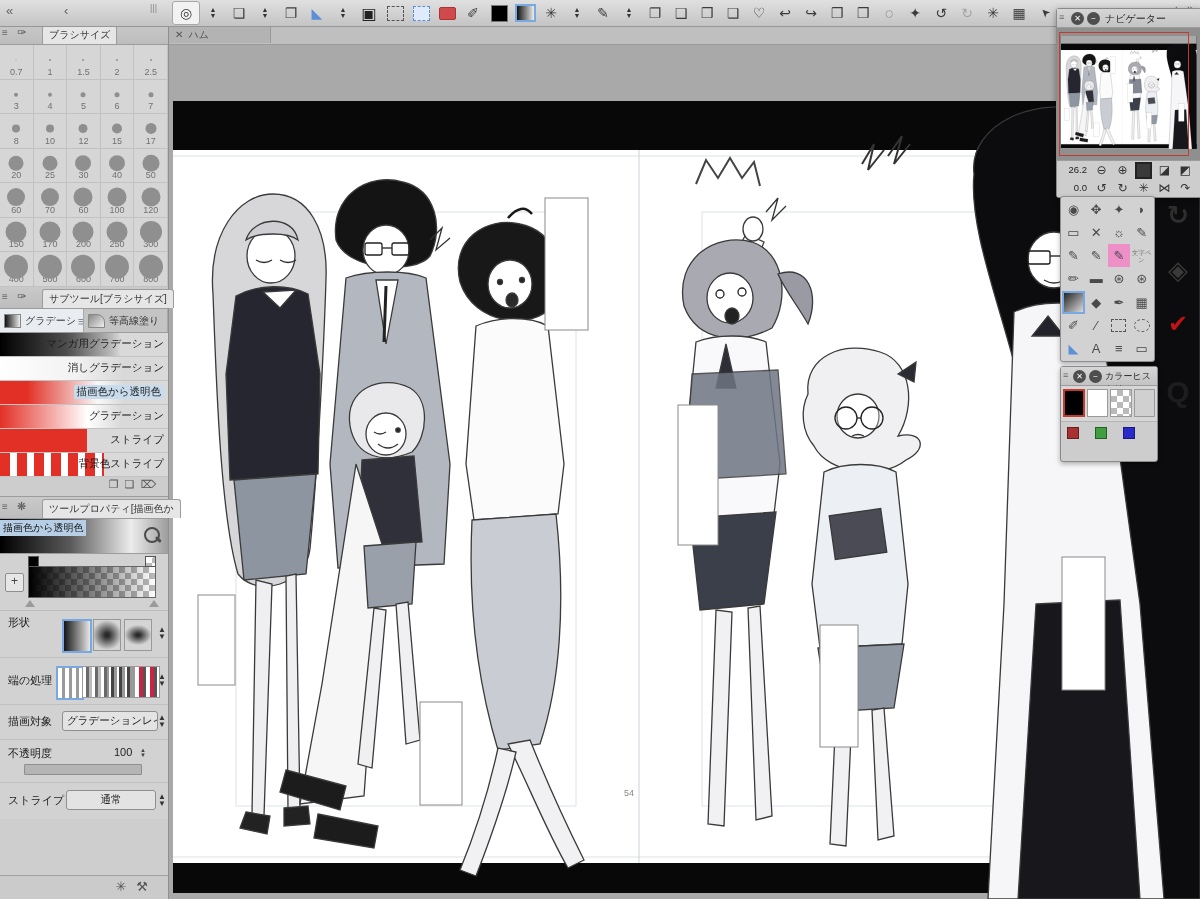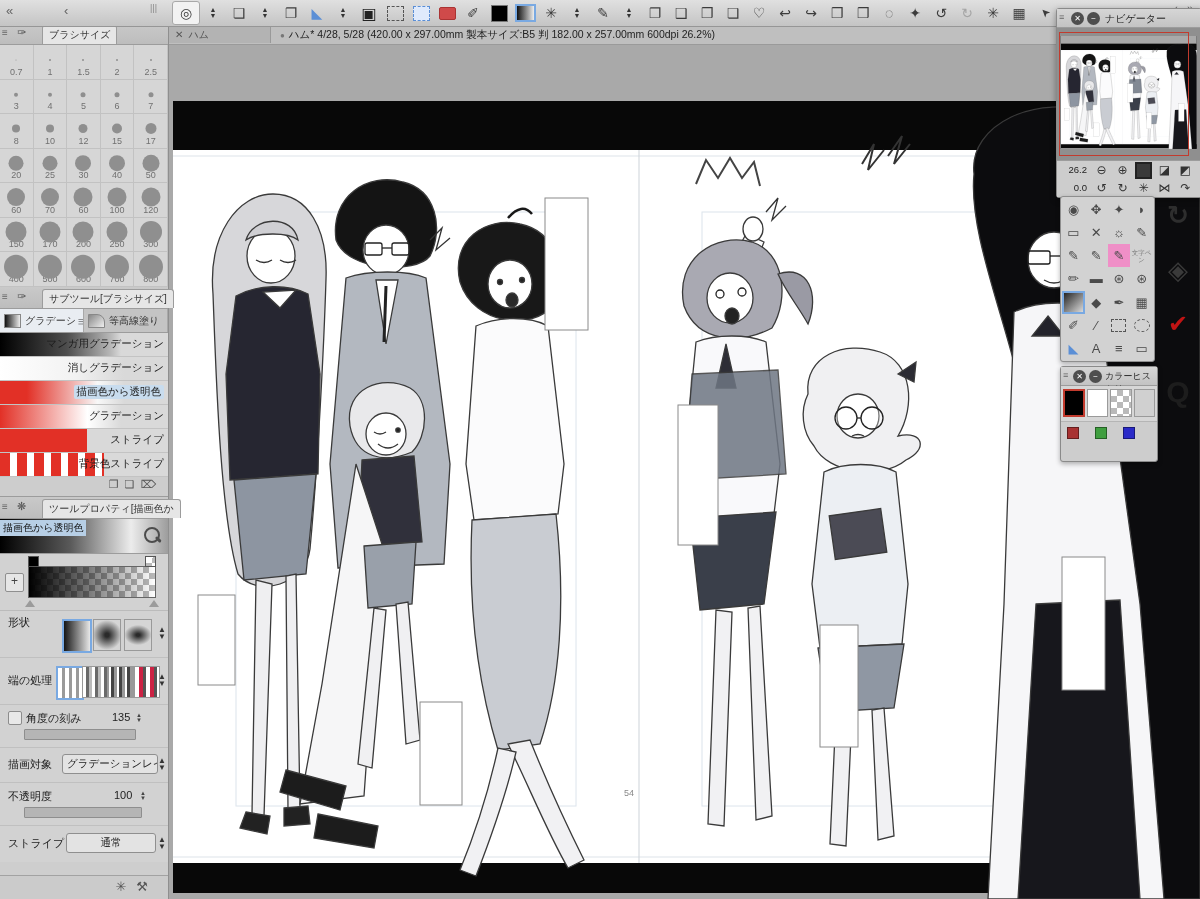--- a/index.html
+++ b/index.html
@@ -367,23 +367,20 @@
         <span class="cbi rotated">➤</span>
       </div>
     <div id="cb-right-chevrons">‹ »</div>
   </div>
 
   <div id="doc-tabbar" class="abs">
     <div id="doc-tab">
       <span>✕</span>
       <span>ハム</span>
     </div>
-    <div id="doc-title">
-      <span class="dot">●</span><span>ハム* 4/28, 5/28 (420.00 x 297.00mm 製本サイズ:B5 判 182.00 x 257.00mm 600dpi 26.2%)</span>
-    </div>
   </div>
 
   <div id="left-dock" class="abs">
     <div id="dock-header">
       <span class="g1">«</span>
       <span class="g2">‹</span>
       <span class="grip">|||</span>
     </div>
 
     <div class="panel-tabrow">
@@ -607,30 +604,20 @@
       <span class="edge-chip e1" style="left:56px;top:8px"></span>
       <span class="edge-chip e2" style="left:82px;top:8px"></span>
       <span class="edge-chip e3" style="left:108px;top:8px"></span>
       <span class="edge-chip e4" style="left:134px;top:8px"></span>
       <span class="tp-stepper" style="top:15px">
           <i>▲</i>
           <i>▼</i>
         </span>
     </div>
 
-    <div class="tp-row" style="height:42px">
-      <span class="checkbox" style="left:8px;top:6px"></span>
-      <span class="tp-label" style="left:26px;top:6px">角度の刻み</span>
-      <span class="tp-label" style="left:112px;top:6px">135</span>
-      <span class="mini-stepper" style="position:absolute;left:134px;top:8px">
-          <i>▲</i>
-          <i>▼</i>
-        </span>
-      <span class="slider-track" style="left:24px;top:24px;width:110px"><span class="slider-fill" style="width:72%"></span></span>
-    </div>
 
     <div class="tp-row" style="height:34px">
       <span class="tp-label" style="top:9px">描画対象</span>
       <span class="dropdown" style="left:62px;top:6px;width:86px">グラデーションレイヤー</span>
       <span class="tp-stepper" style="top:9px">
           <i>▲</i>
           <i>▼</i>
         </span>
     </div>
 

